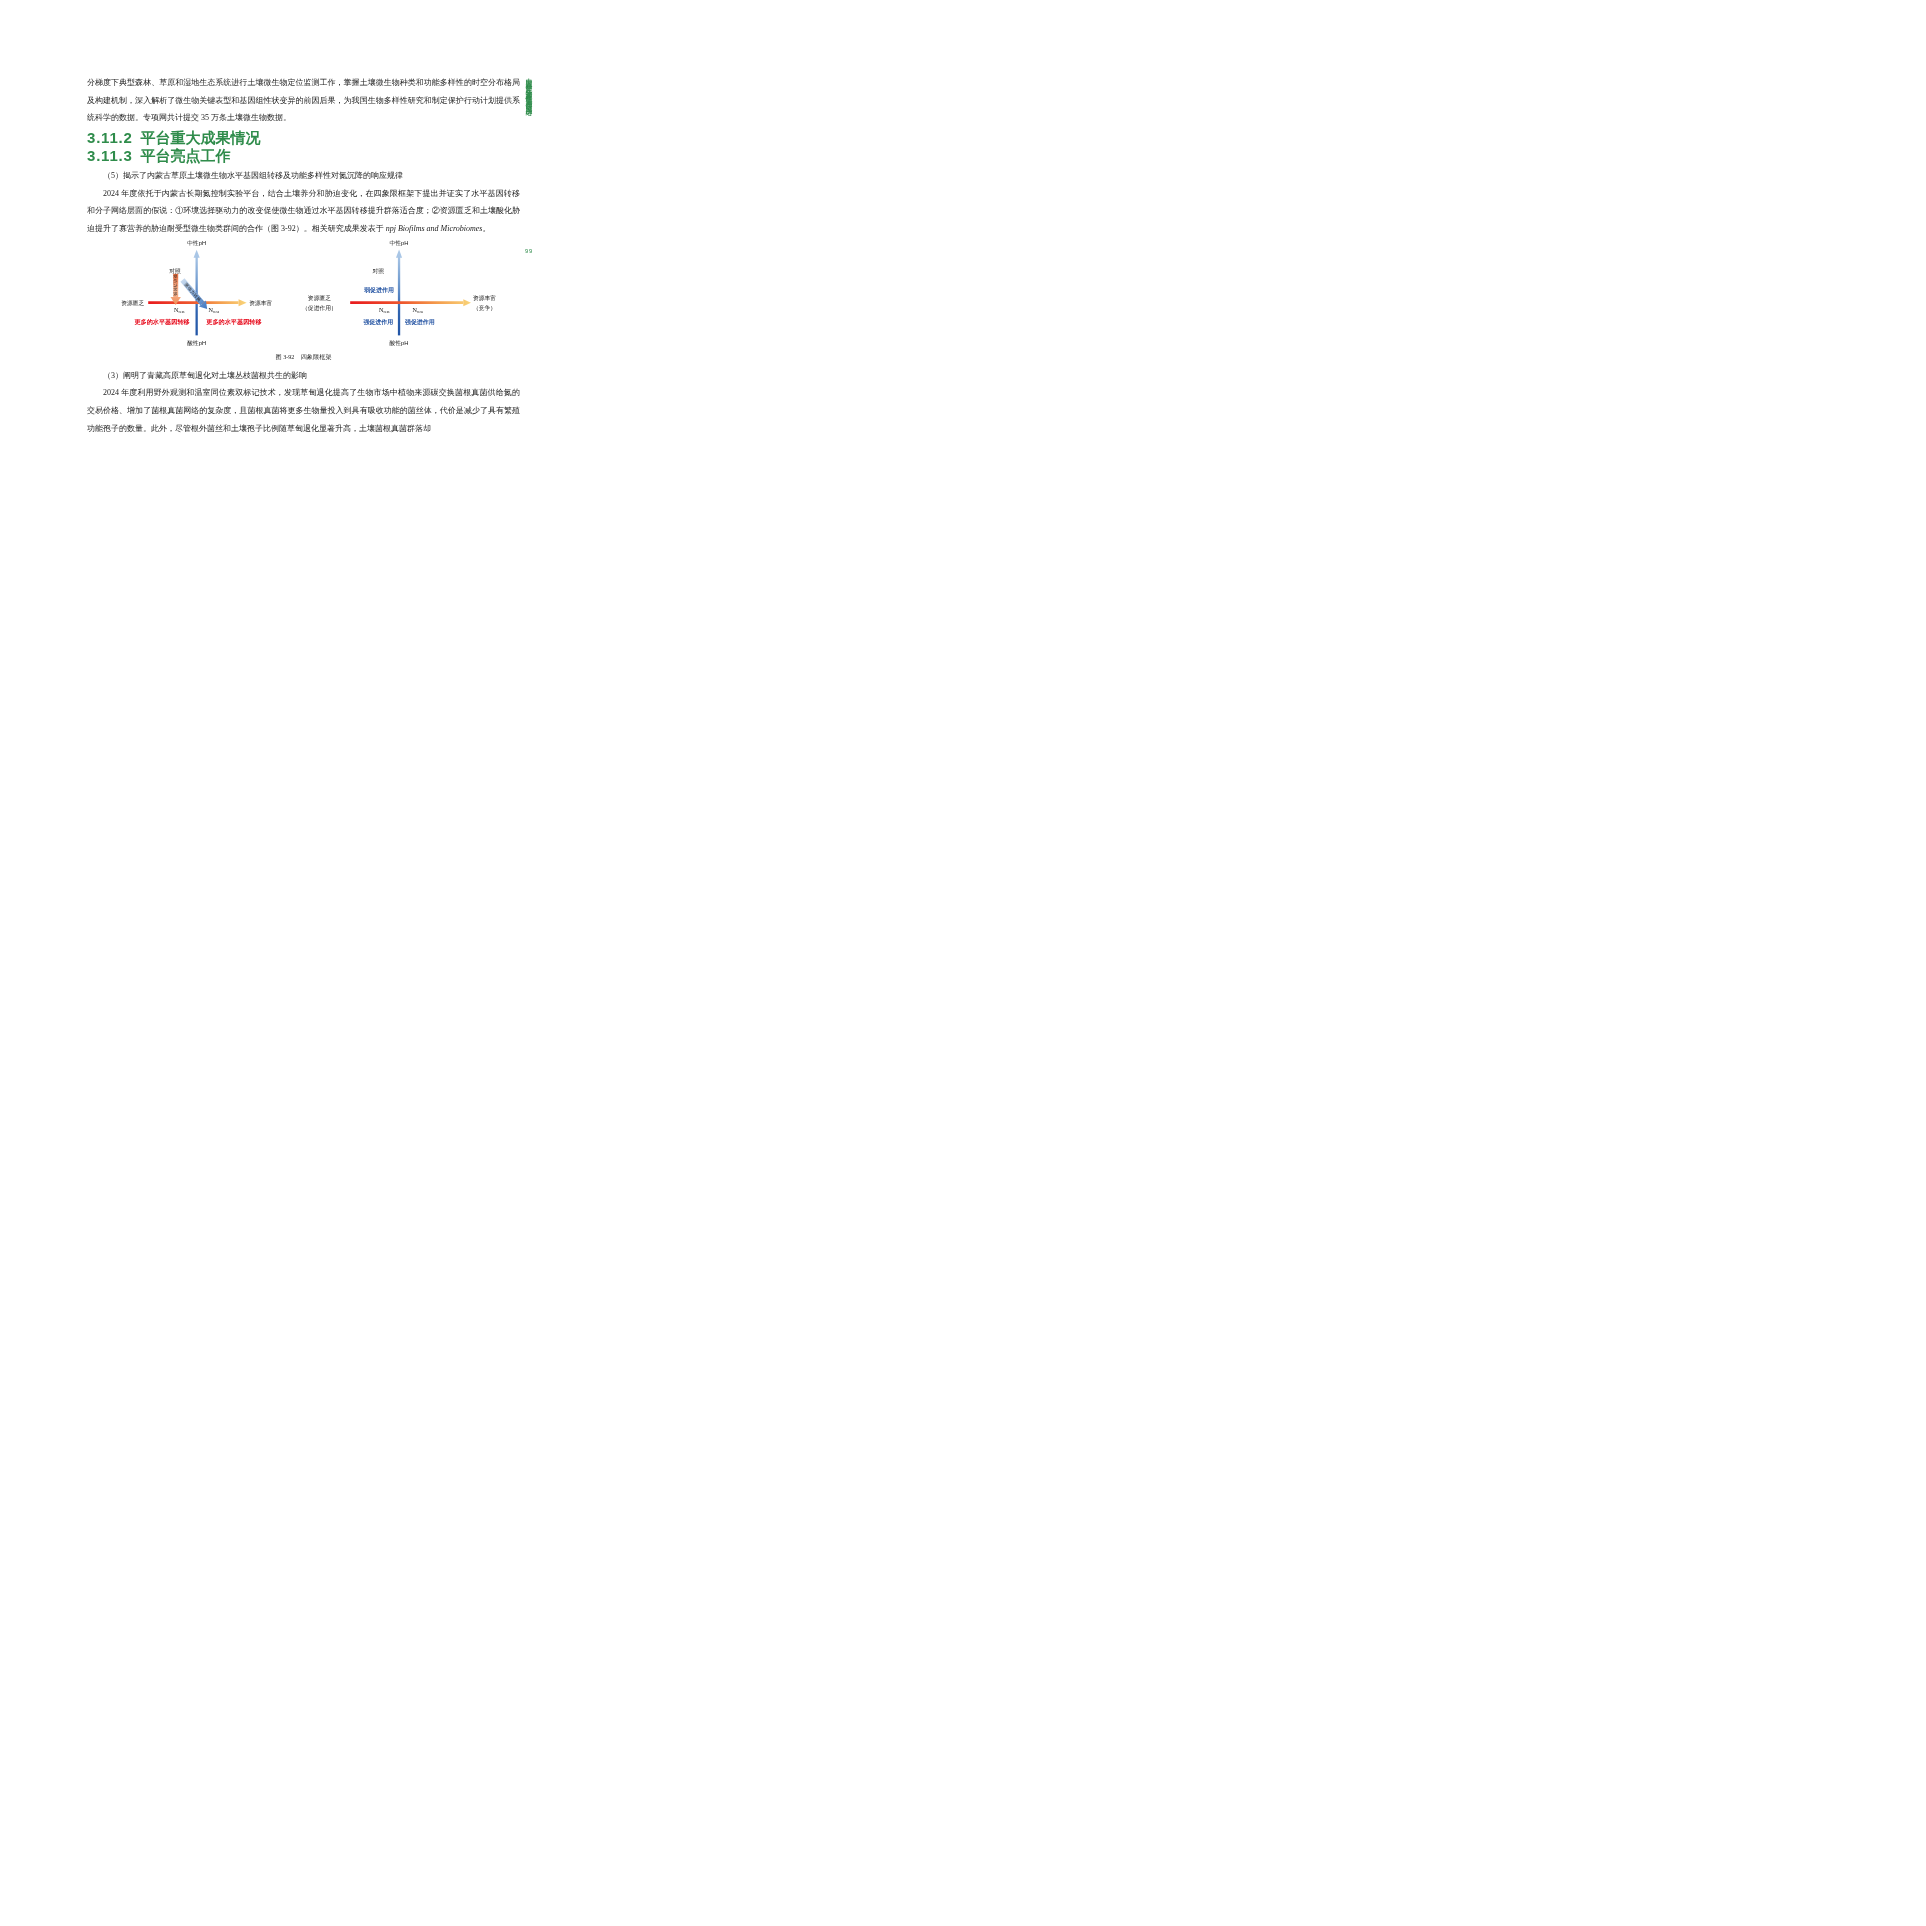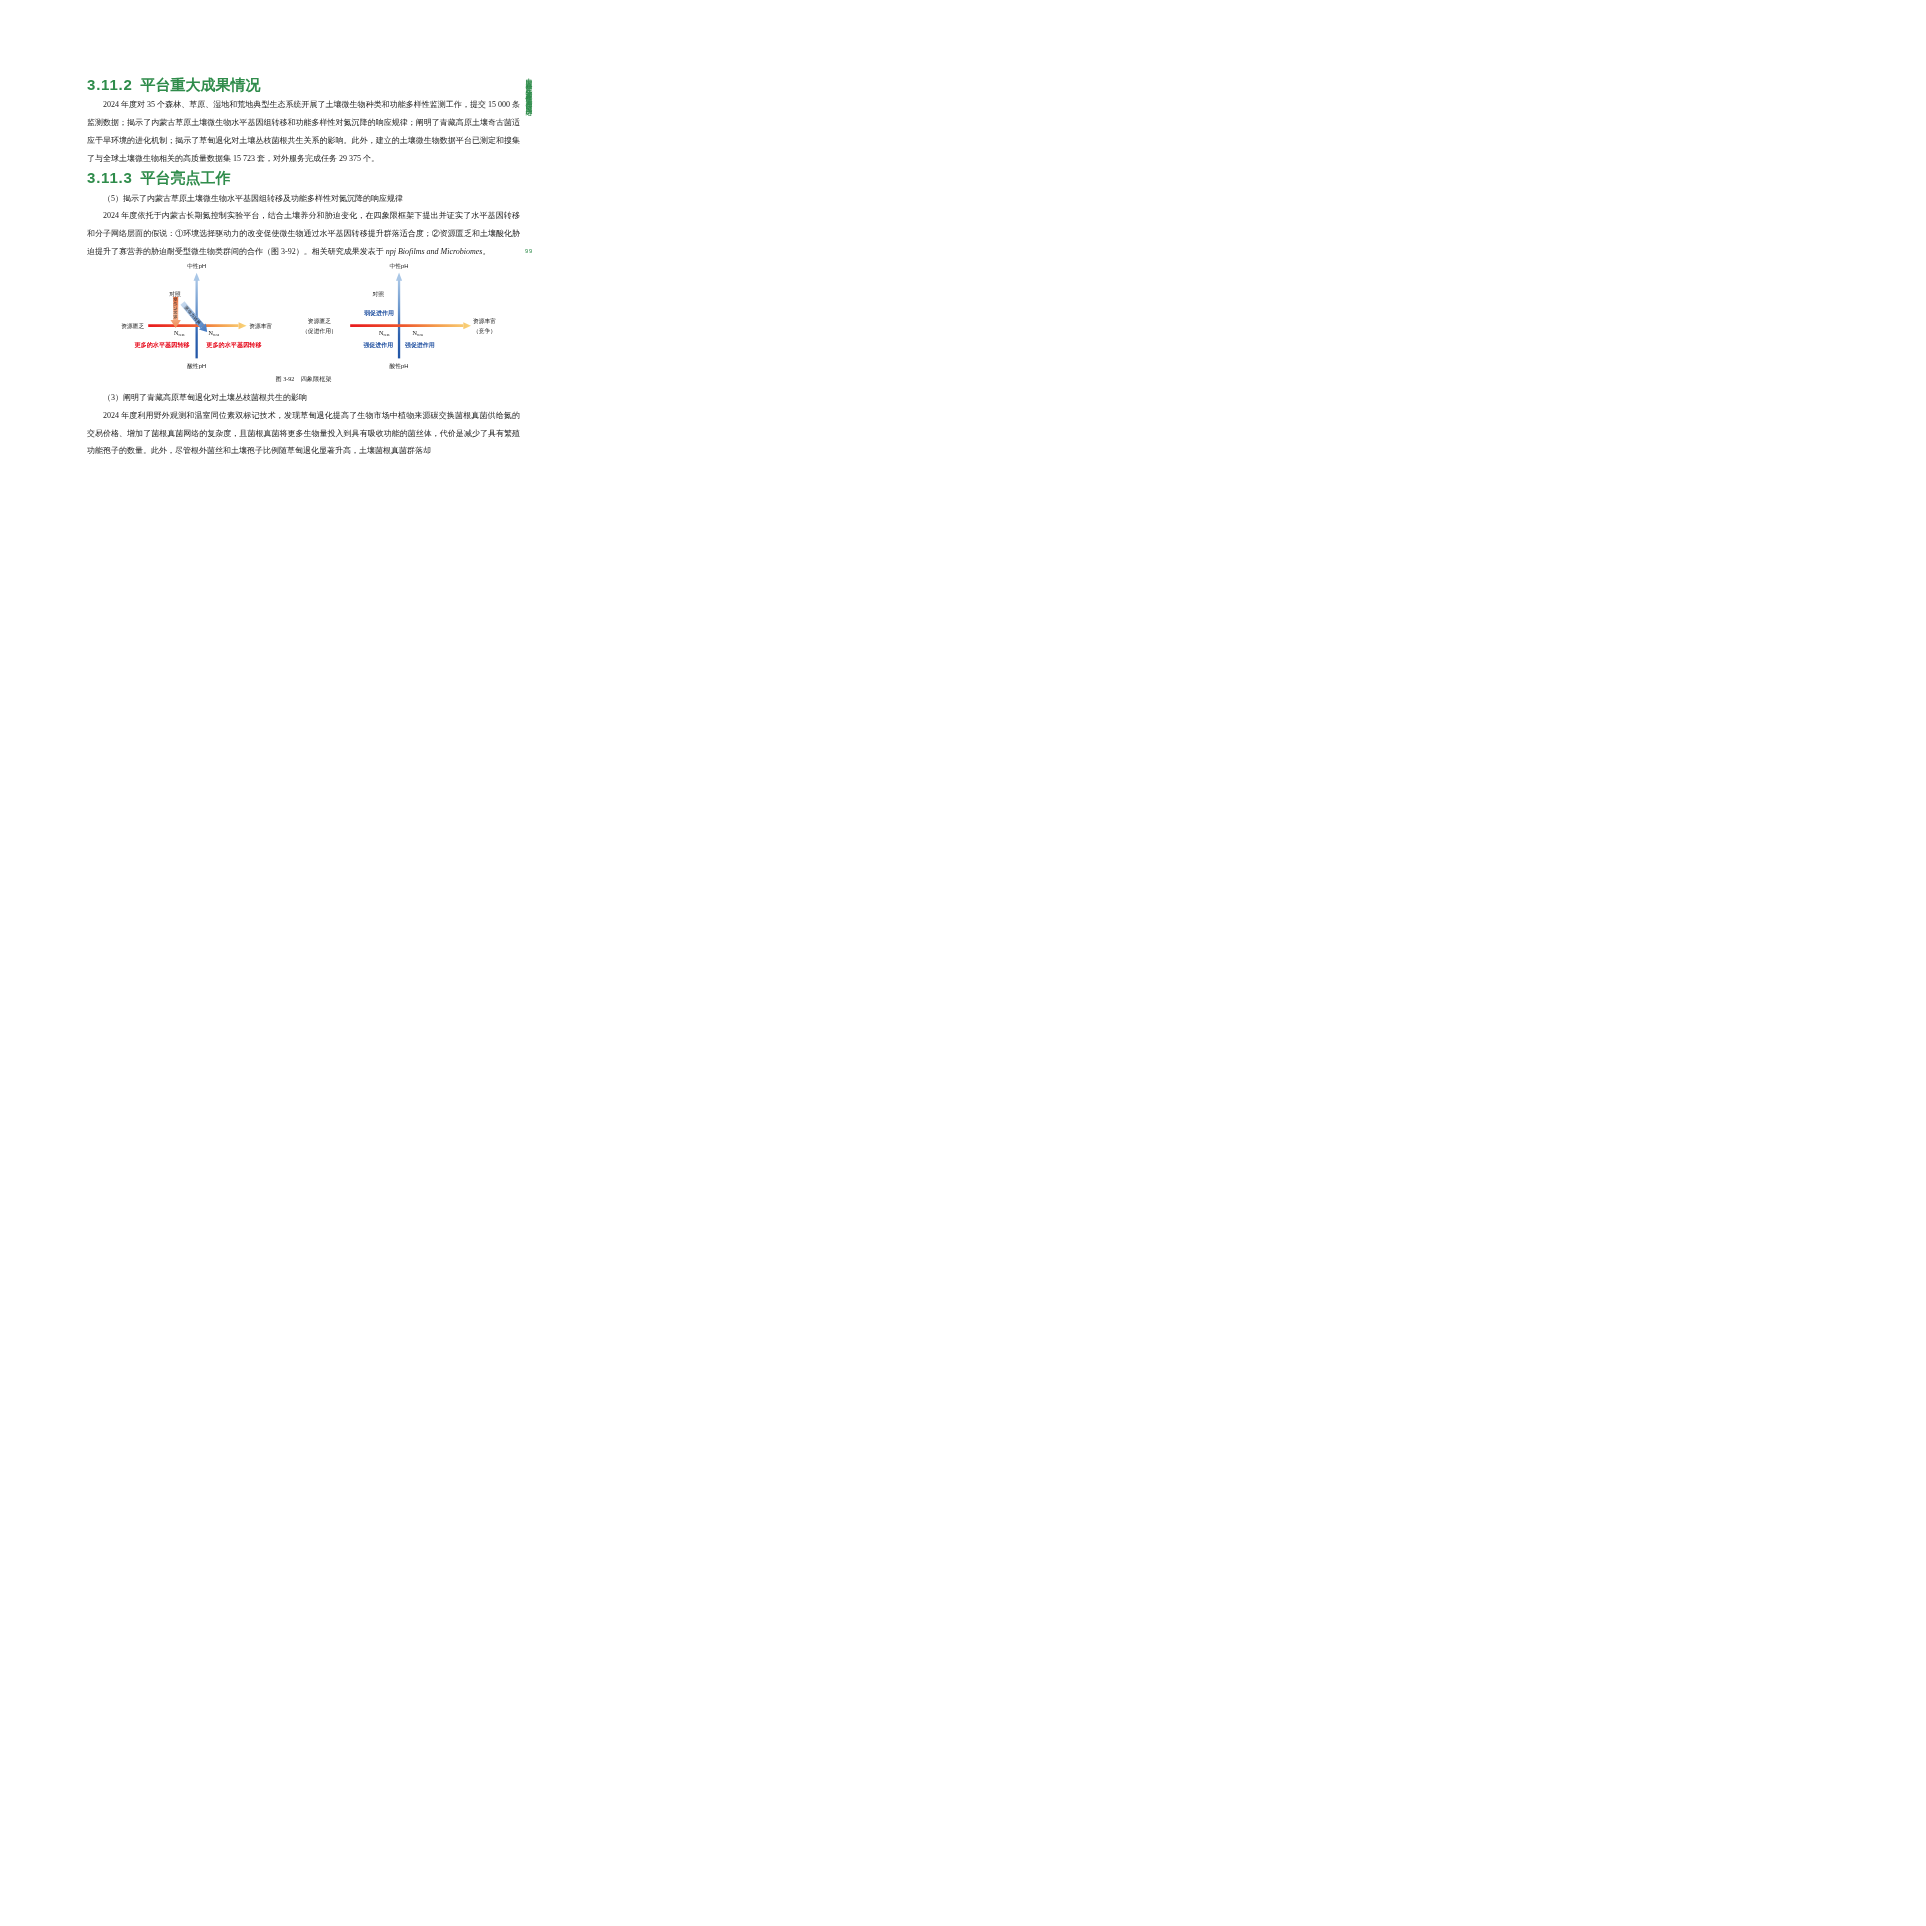--- a/index.html
+++ b/index.html
@@ -44,26 +44,26 @@
   svg text.arrow-label{font-size:10.5px;fill:#222222;letter-spacing:1px;}
 </style>
 </head>
 <body>
 
 <div class="sidebar">中国科学院生物多样性监测与研究网络</div>
 <div class="pagenum">99</div>
 
 <div class="main">
 
+  <p class="body">分梯度下典型森林、草原和湿地生态系统进行土壤微生物定位监测工作，掌握土壤微生物种类和功能多样性的时空分布格局及构建机制，深入解析了微生物关键表型和基因组性状变异的前因后果，为我国生物多样性研究和制定保护行动计划提供系统科学的数据。专项网共计提交 35 万条土壤微生物数据。</p>
 
   <h2 class="green">
     <span class="h-num">3.11.2</span><span>平台重大成果情况</span>
   </h2>
 
-  <p class="body indent">2024 年度对 35 个森林、草原、湿地和荒地典型生态系统开展了土壤微生物种类和功能多样性监测工作，提交 15 000 条监测数据；揭示了内蒙古草原土壤微生物水平基因组转移和功能多样性对氮沉降的响应规律；阐明了青藏高原土壤奇古菌适应干旱环境的进化机制；揭示了草甸退化对土壤丛枝菌根共生关系的影响。此外，建立的土壤微生物数据平台已测定和搜集了与全球土壤微生物相关的高质量数据集 15 723 套，对外服务完成任务 29 375 个。</p>
 
   <h2 class="green">
     <span class="h-num">3.11.3</span><span>平台亮点工作</span>
   </h2>
 
   <p class="body indent">（5）揭示了内蒙古草原土壤微生物水平基因组转移及功能多样性对氮沉降的响应规律</p>
 
   <p class="body indent">
     <span>2024 年度依托于内蒙古长期氮控制实验平台，结合土壤养分和胁迫变化，在四象限框架下提出并证实了水平基因转移和分子网络层面的假说：①环境选择驱动力的改变促使微生物通过水平基因转移提升群落适合度；②资源匮乏和土壤酸化胁迫提升了寡营养的胁迫耐受型微生物类群间的合作（图 3-92）。相关研究成果发表于 </span><em class="journal">npj Biofilms and Microbiomes</em><span>。</span>
   </p>

